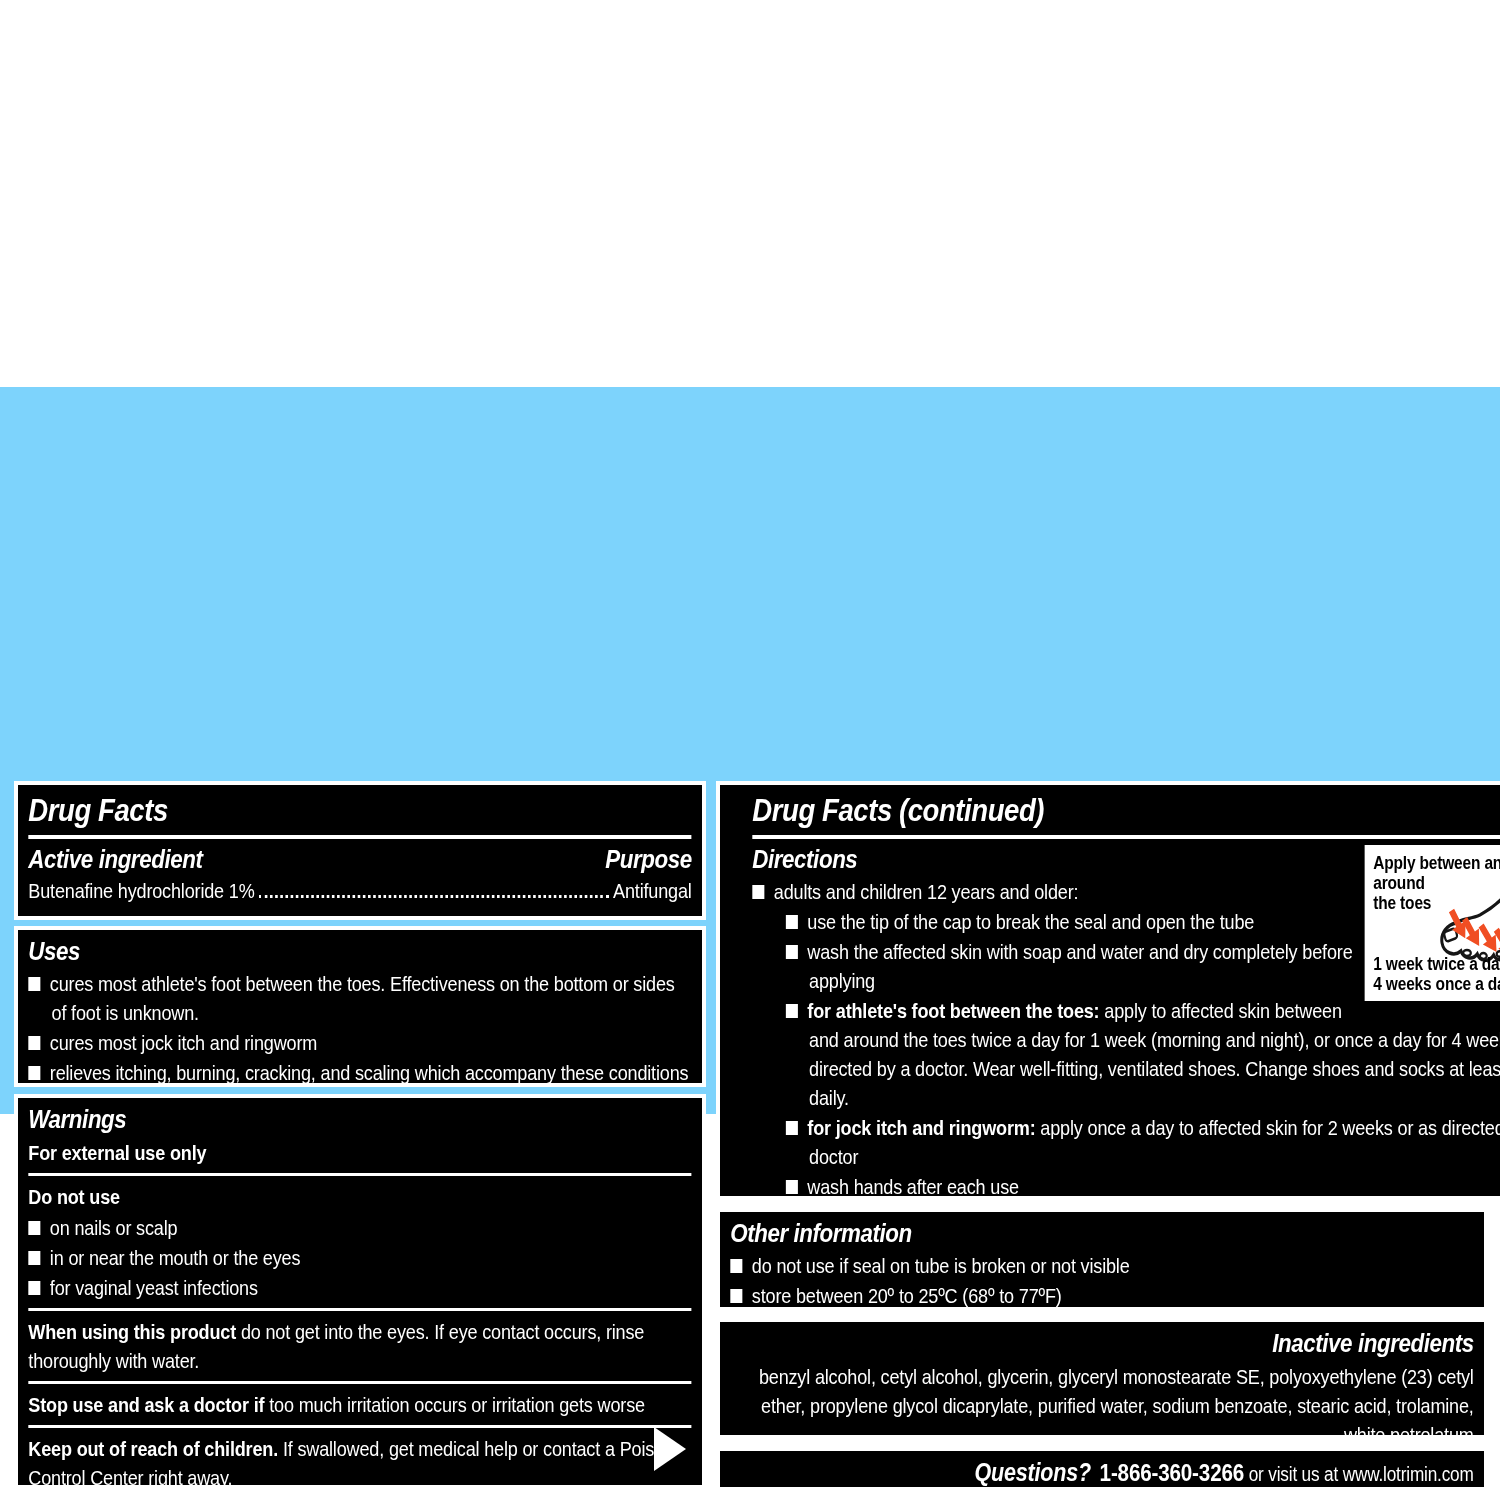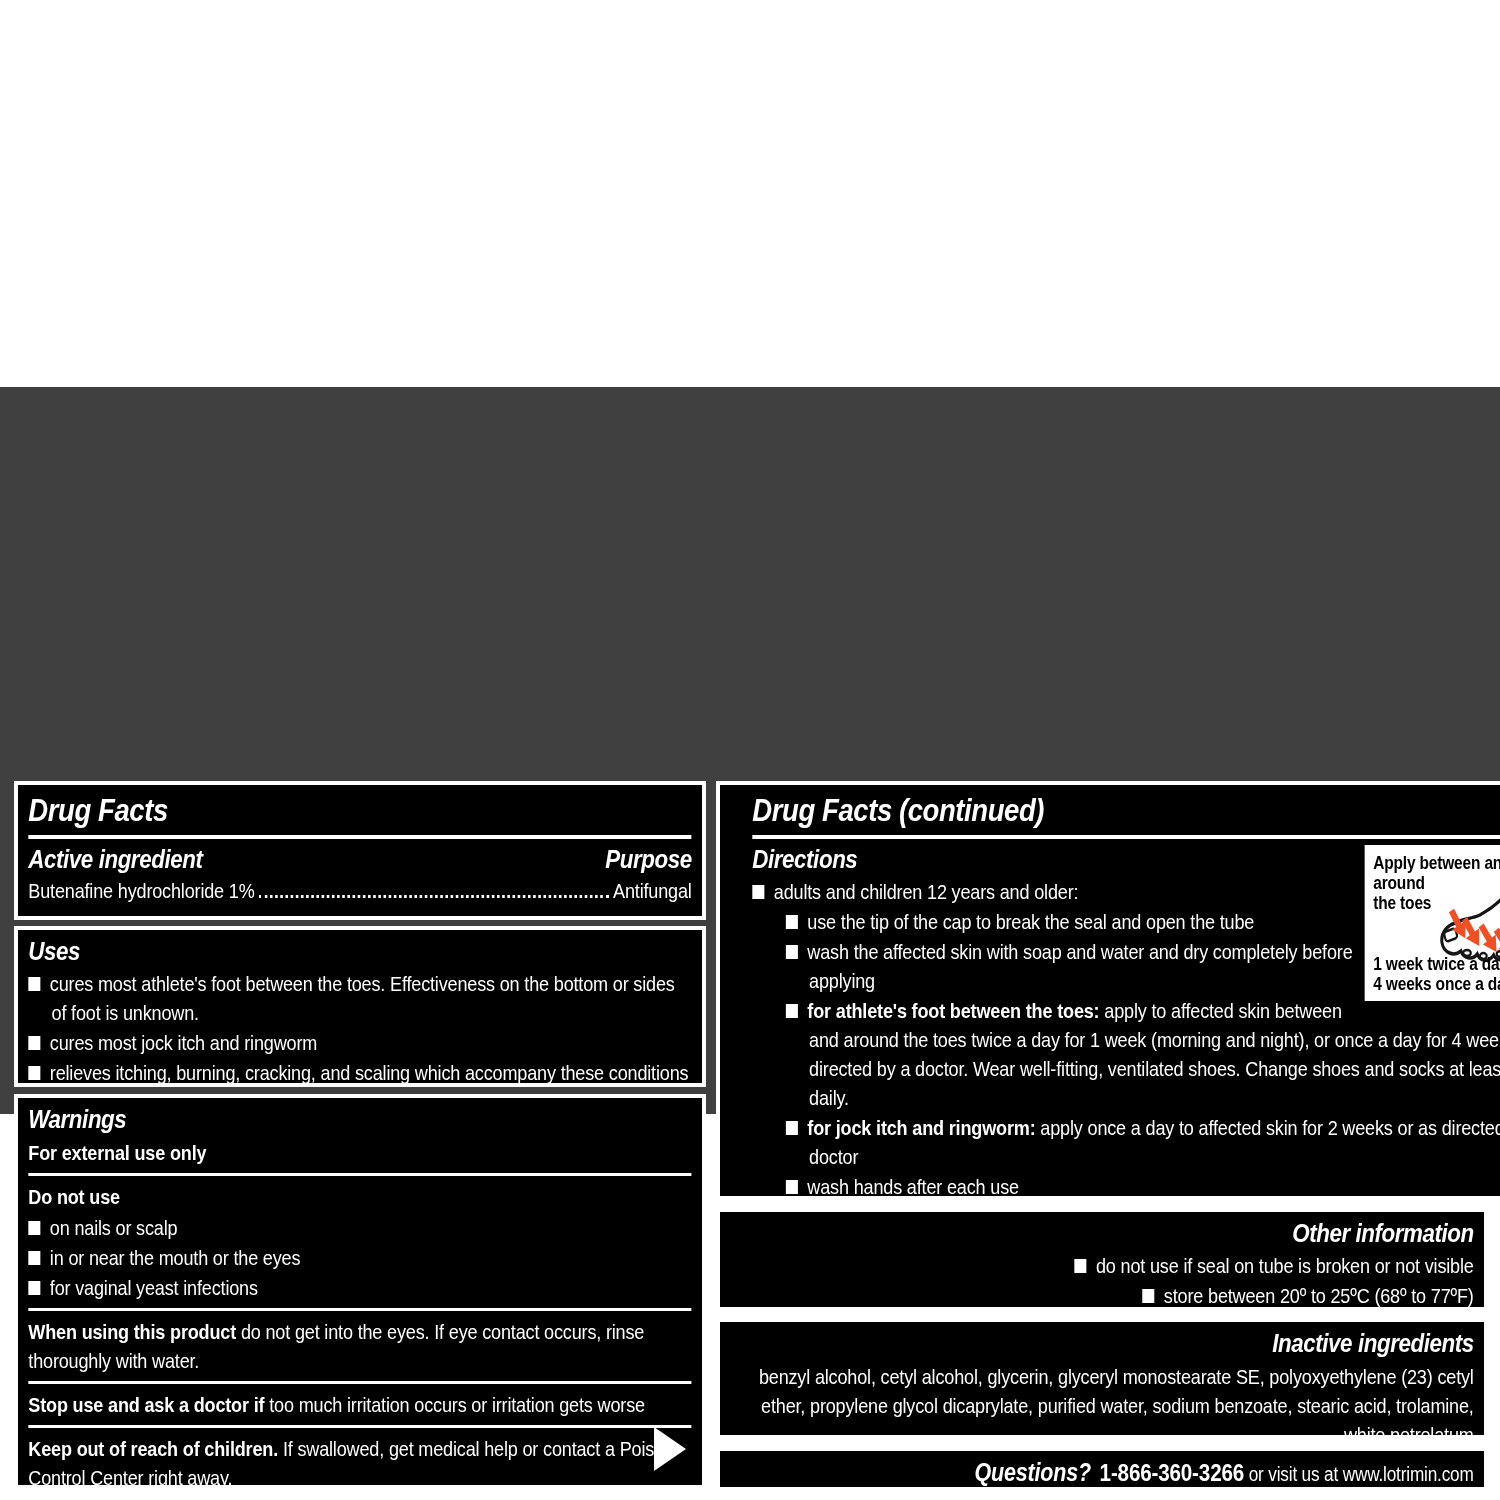--- a/index.html
+++ b/index.html
@@ -1,21 +1,21 @@
 <!DOCTYPE html>
 <html><head>
 <meta charset="utf-8">
 <style>
   html,body{margin:0;padding:0;}
   body{
     width:1500px;height:1500px;background:#ffffff;position:relative;
     font-family:"Liberation Sans", sans-serif;color:#fff;
     -webkit-font-smoothing:antialiased;
   }
-  .band{position:absolute;left:0;top:387px;width:1500px;height:727px;background:#404040;}
+  .band{position:absolute;left:0;top:387px;width:1500px;height:727px;background:#7dd3fc;}
   .box{position:absolute;background:#000;border:4px solid #fff;box-sizing:border-box;overflow:hidden;}
   
   .cx{transform:scaleX(0.86);transform-origin:0 0;width:116.28%;box-sizing:border-box;padding:5px 12px;}
   .h1{font-size:32px;font-weight:700;font-style:italic;line-height:40px;letter-spacing:-0.5px;}
   .h2{font-size:26px;font-weight:700;font-style:italic;line-height:33px;letter-spacing:-0.5px;}
   .t{font-size:21px;line-height:29px;letter-spacing:-0.2px;margin:2px 0;}
   .bold{font-weight:700;}
   .rule{height:4px;background:#fff;margin:5px 0 4px;}
   .rule2{height:3px;background:#fff;margin:6px 0;}
   .bu{font-size:21px;line-height:29px;letter-spacing:-0.2px;padding-left:27px;margin:1px 0;}
@@ -32,21 +32,21 @@
   .tri{position:absolute;right:16px;bottom:14px;width:0;height:0;
        border-left:32px solid #fff;border-top:22px solid transparent;border-bottom:22px solid transparent;}
   .qrow{font-size:20px;line-height:32px;letter-spacing:-0.2px;white-space:nowrap;}
   .qhead{font-size:25px;font-weight:700;font-style:italic;margin-right:10px;}
   .qphone{font-size:24px;font-weight:700;}
   
   #L1{left:14px;top:394px;width:692px;height:139px;}
   #L2{left:14px;top:539px;width:692px;height:161px;}
   #L3{left:14px;top:707px;width:692px;height:395px;}
   #R1{left:716px;top:394px;width:878px;height:419px;padding-left:22px;}
-  #R2{left:716px;top:821px;width:772px;height:103px;text-align:right;}
+  #R2{left:716px;top:821px;width:772px;height:103px;}
   #R3{left:716px;top:931px;width:772px;height:121px;text-align:right;}
   #R4{left:716px;top:1060px;width:772px;height:44px;text-align:right;}
 </style>
 </head>
 <body>
 
 <div class="band">
 
   <div class="box" id="L1">
     <div class="cx">

